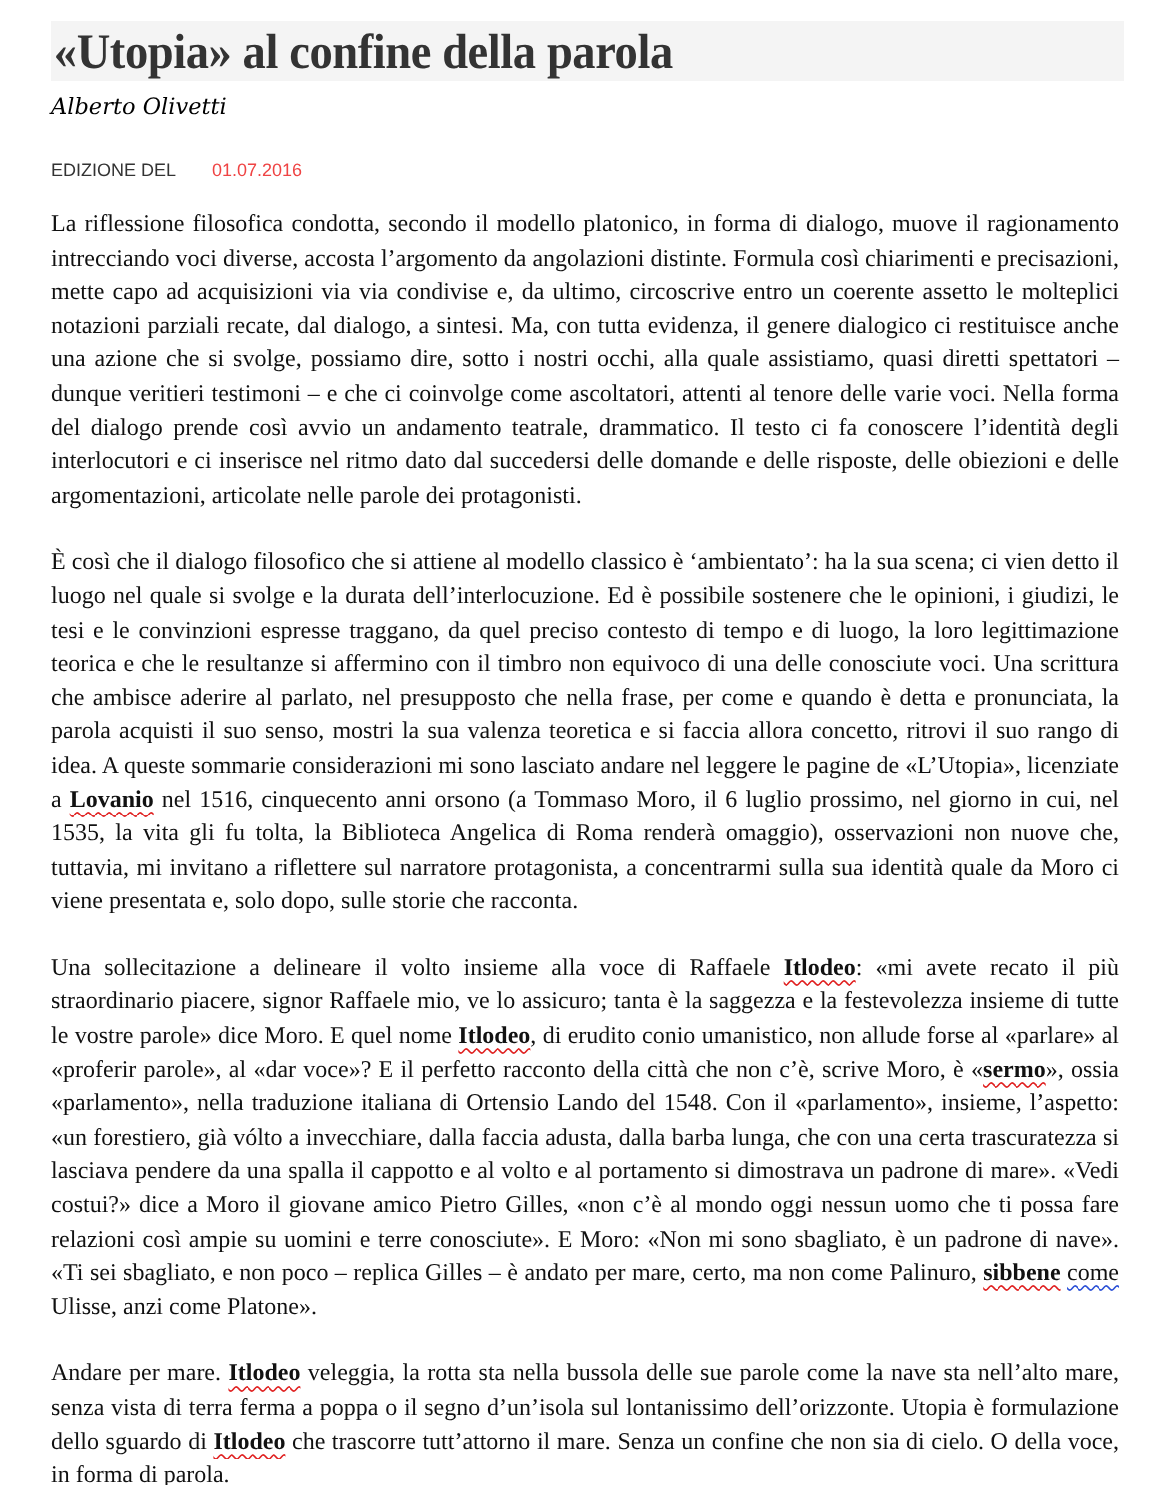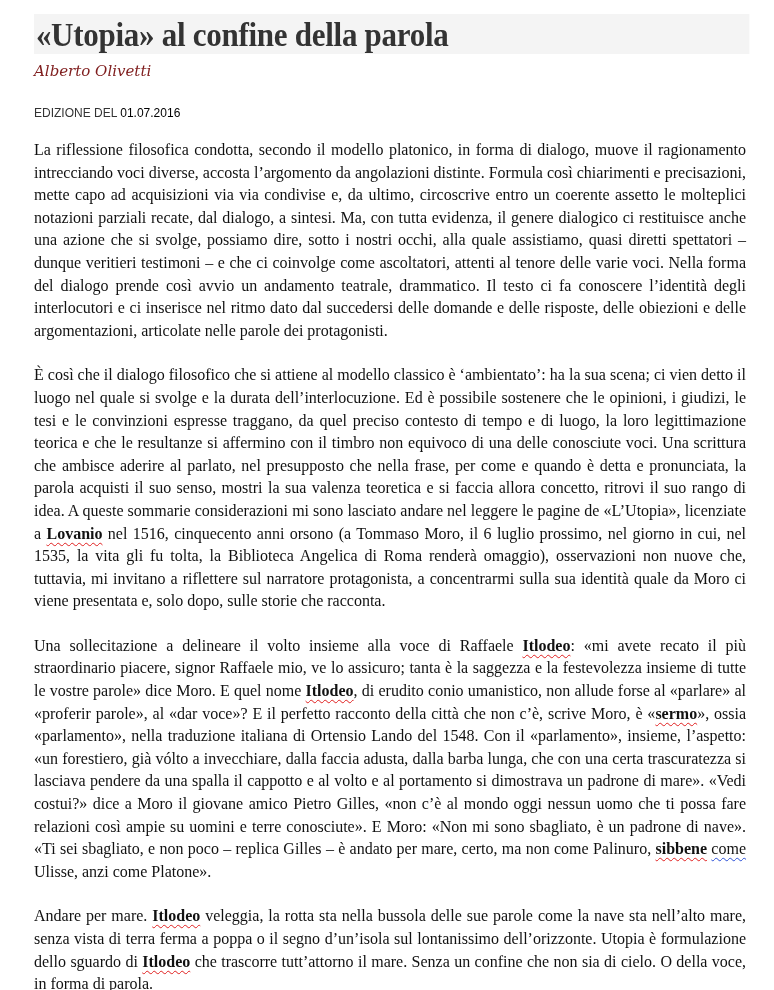--- a/index.html
+++ b/index.html
@@ -7,27 +7,27 @@
   .page { position:absolute; left:34px; top:14px; width:712px; }
   .title {
     background:#f4f4f4; margin:0; padding:2px 2px 0 2px;
     font-family:"Liberation Serif", serif; font-weight:bold;
     font-size:33px; line-height:38px; color:#333333; letter-spacing:-0.3px;
     transform:scaleX(0.94); transform-origin:left;
     width:757px;
   }
   .author {
     font-family:"DejaVu Serif", serif; font-style:italic;
-    font-size:15px; color:#7f1d1d; margin-top:8px; line-height:18px;
+    font-size:15px; color:#000000; margin-top:8px; line-height:18px;
   }
   .edition {
     font-family:"Liberation Sans", sans-serif; font-size:12px; color:#333;
     margin-top:26px; line-height:14px;
   }
-  .edition .date { color:#000000; }
+  .edition .date { color:#ef4444;margin-left:21px; }
   .body {
     margin-top:19px;
     font-family:"Liberation Serif", serif; font-size:16px; line-height:22.6px;
     color:#111; text-align:justify;
   }
   .body p { margin:0 0 22px 0; }
   .sq-red { text-decoration:underline wavy #e02020; text-underline-offset:3px; text-decoration-thickness:1px;font-weight:bold; }
   .sq-blue { text-decoration:underline wavy #2a4fd6; text-underline-offset:3px; text-decoration-thickness:1px; }
 </style>
 </head>

